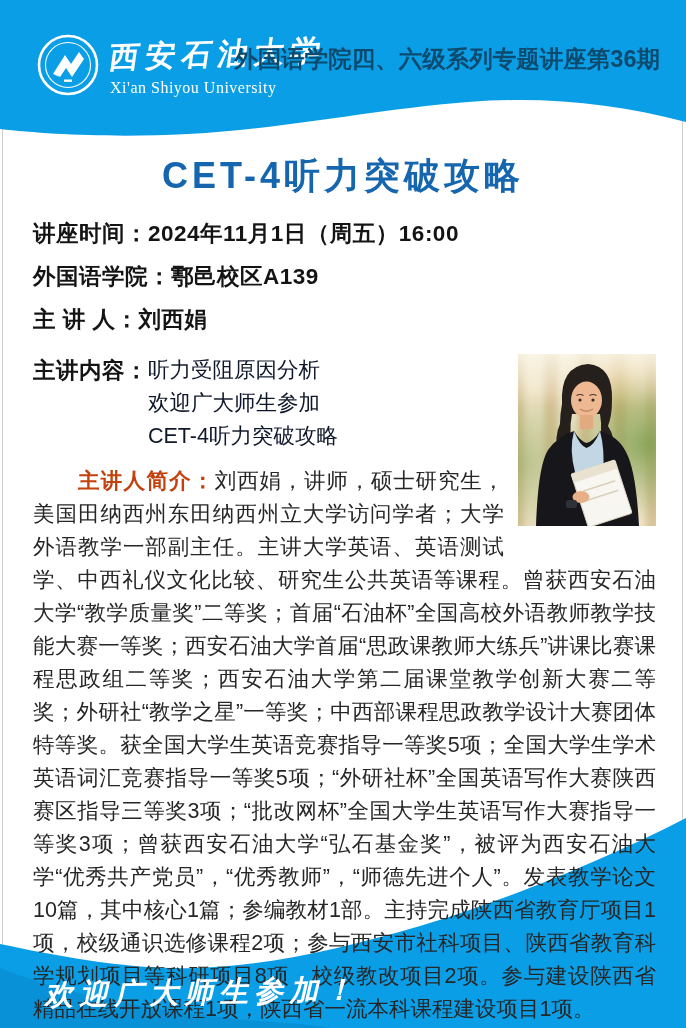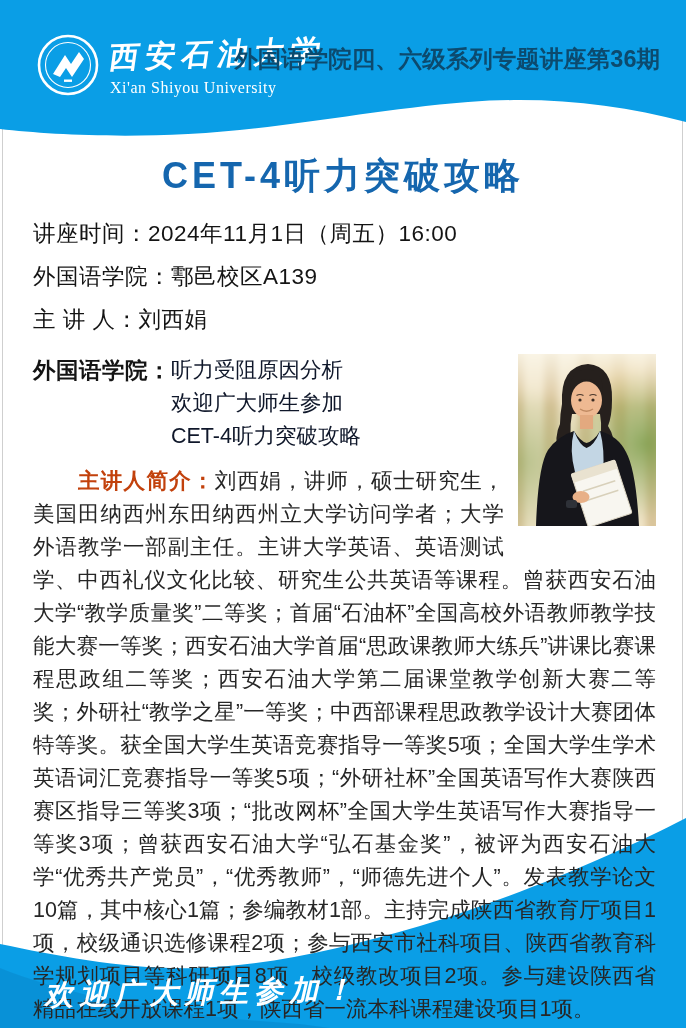--- a/index.html
+++ b/index.html
@@ -40,21 +40,21 @@
   .lecture-title{
     position:absolute;top:152px;left:0;right:0;z-index:3;
     text-align:center;
     font-size:36px;font-weight:bold;letter-spacing:4px;
     color:#1566ae;
   }
 
   
   .content{position:absolute;left:33px;right:30px;top:221px;z-index:3;}
   .info-line{
-    font-size:22.5px;font-weight:normal;color:#141414;
+    font-size:22.5px;font-weight:bold;color:#141414;
     line-height:26px;margin-bottom:17px;letter-spacing:.5px;
   }
   .bio-flow{margin-top:21px;}
   .bio-flow::after{content:"";display:block;clear:both;}
 
   .photo{
     float:right;width:138px;height:172px;
     margin:0 0 12px 14px;
     position:relative;overflow:hidden;
     background:#e8dcc0;
@@ -170,21 +170,21 @@
             <line x1="66" y1="132" x2="100" y2="132" stroke="#d8d0ba" stroke-width="1.5"></line>
             <line x1="66" y1="142" x2="100" y2="142" stroke="#d8d0ba" stroke-width="1.5"></line>
           </g>
 
           <ellipse cx="63" cy="143" rx="8.5" ry="6" fill="#e8b087"></ellipse>
           <rect x="48" y="146" width="11" height="8" rx="2.5" fill="#2e3138"></rect>
         </svg>
       </div>
 
       <div class="content-block">
-        <div class="content-label">外国语学院：</div>
+        <div class="content-label">主讲内容：</div>
         <div class="content-items">
           <div>听力受阻原因分析</div>
           <div>欢迎广大师生参加</div>
           <div>CET-4听力突破攻略</div>
         </div>
       </div>
 
       <p class="bio"><b>主讲人简介：</b><span>刘西娟，讲师，硕士研究生，美国田纳西州东田纳西州立大学访问学者；大学外语教学一部副主任。主讲大学英语、英语测试学、中西礼仪文化比较、研究生公共英语等课程。曾获西安石油大学“教学质量奖”二等奖；首届“石油杯”全国高校外语教师教学技能大赛一等奖；西安石油大学首届“思政课教师大练兵”讲课比赛课程思政组二等奖；西安石油大学第二届课堂教学创新大赛二等奖；外研社“教学之星”一等奖；中西部课程思政教学设计大赛团体特等奖。获全国大学生英语竞赛指导一等奖5项；全国大学生学术英语词汇竞赛指导一等奖5项；“外研社杯”全国英语写作大赛陕西赛区指导三等奖3项；“批改网杯”全国大学生英语写作大赛指导一等奖3项；曾获西安石油大学“弘石基金奖”，被评为西安石油大学“优秀共产党员”，“优秀教师”，“师德先进个人”。发表教学论文10篇，其中核心1篇；参编教材1部。主持完成陕西省教育厅项目1项，校级通识选修课程2项；参与西安市社科项目、陕西省教育科学规划项目等科研项目8项，校级教改项目2项。参与建设陕西省精品在线开放课程1项，陕西省一流本科课程建设项目1项。</span></p>
     </div>
   </div>

